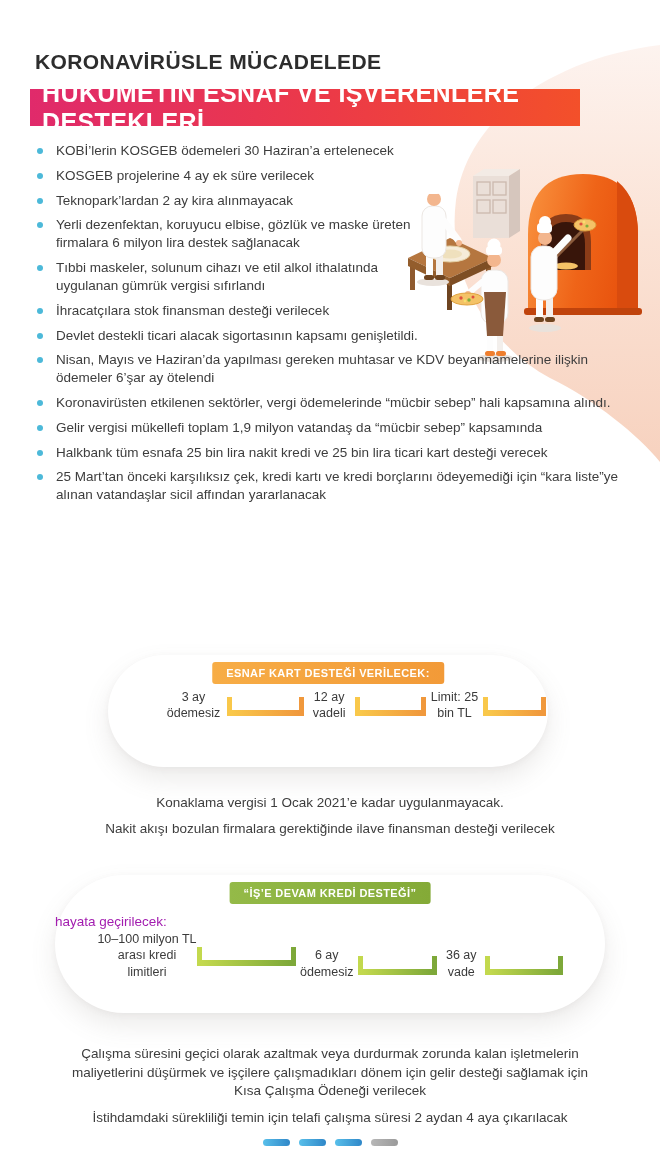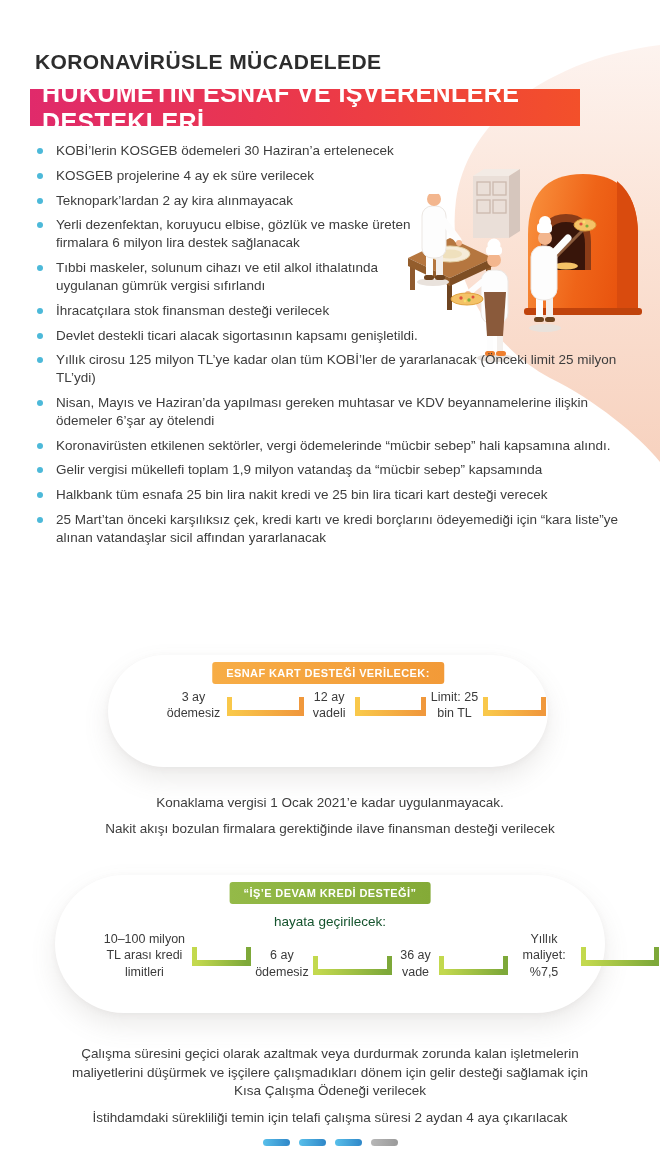--- a/index.html
+++ b/index.html
@@ -46,22 +46,22 @@
   #card-esnaf{left:108px;top:655px;width:440px;height:112px;border-radius:56px;}
   #card-kredi{left:55px;top:875px;width:550px;height:138px;border-radius:69px;}
   .badge{
     position:absolute;top:7px;left:50%;transform:translateX(-50%);
     color:#fff;font-size:11px;font-weight:bold;letter-spacing:.4px;
     padding:5px 14px;border-radius:3px;white-space:nowrap;
   }
   .badge.orange{background:linear-gradient(90deg,#f7ad46,var(--badge-orange));}
   .badge.green{background:linear-gradient(90deg,#94ba48,var(--badge-green));}
   .card-sub{
-    position:absolute;top:39px;left:0;width:100%;text-align:center;
-    font-size:13.5px;color:#14532d;
+    position:absolute;top:39px;left:0;width:100%;
+    font-size:13.5px;color:#a21caf;
   }
   .items-row{
     position:absolute;left:0;width:100%;display:flex;justify-content:space-between;
     align-items:flex-end;box-sizing:border-box;
   }
   #card-esnaf .items-row{top:34px;padding:0 52px;}
   #card-kredi .items-row{top:56px;padding:0 42px;}
   .citem{display:flex;align-items:center;}
   .citem-label{
     font-size:12.5px;line-height:1.3;color:#3b3b3b;text-align:center;margin-bottom:3px;
@@ -207,21 +207,20 @@
   </svg>
 
   <ul class="bullets">
     <li>KOBİ’lerin KOSGEB ödemeleri 30 Haziran’a ertelenecek</li>
     <li>KOSGEB projelerine 4 ay ek süre verilecek</li>
     <li>Teknopark’lardan 2 ay kira alınmayacak</li>
     <li>Yerli dezenfektan, koruyucu elbise, gözlük ve maske üreten firmalara 6 milyon lira destek sağlanacak</li>
     <li>Tıbbi maskeler, solunum cihazı ve etil alkol ithalatında uygulanan gümrük vergisi sıfırlandı</li>
     <li>İhracatçılara stok finansman desteği verilecek</li>
     <li>Devlet destekli ticari alacak sigortasının kapsamı genişletildi.</li>
-    <li>Yıllık cirosu 125 milyon TL’ye kadar olan tüm KOBİ’ler de yararlanacak (Önceki limit 25 milyon TL’ydi)</li>
     <li>Nisan, Mayıs ve Haziran’da yapılması gereken muhtasar ve KDV beyannamelerine ilişkin ödemeler 6’şar ay ötelendi</li>
     <li>Koronavirüsten etkilenen sektörler, vergi ödemelerinde “mücbir sebep” hali kapsamına alındı.</li>
     <li>Gelir vergisi mükellefi toplam 1,9 milyon vatandaş da “mücbir sebep” kapsamında</li>
     <li>Halkbank tüm esnafa 25 bin lira nakit kredi ve 25 bin lira ticari kart desteği verecek</li>
     <li>25 Mart’tan önceki karşılıksız çek, kredi kartı ve kredi borçlarını ödeyemediği için “kara liste”ye alınan vatandaşlar sicil affından yararlanacak</li>
   </ul>
 
   <div class="card" id="card-esnaf">
     <div class="badge orange">ESNAF KART DESTEĞİ VERİLECEK:</div>
     <div class="items-row">
@@ -252,24 +251,20 @@
         <div class="bracket green bw105"></div>
       </div>
       <div class="citem">
         <div class="citem-label lw62">6 ay ödemesiz</div>
         <div class="bracket green bw78"></div>
       </div>
       <div class="citem">
         <div class="citem-label lw48">36 ay vade</div>
         <div class="bracket green bw78"></div>
       </div>
-      <div class="citem">
-        <div class="citem-label lw92">Yıllık maliyet: %7,5</div>
-        <div class="bracket green bw98"></div>
-      </div>
     </div>
   </div>
 
   <div class="note" id="note-foot-0">Çalışma süresini geçici olarak azaltmak veya durdurmak zorunda kalan işletmelerin maliyetlerini düşürmek ve işçilere çalışmadıkları dönem için gelir desteği sağlamak için Kısa Çalışma Ödeneği verilecek</div>
   <div class="note" id="note-foot-1">İstihdamdaki sürekliliği temin için telafi çalışma süresi 2 aydan 4 aya çıkarılacak</div>
 
   <div class="pager">
     <span class="dash" data-variant="blue"></span>
     <span class="dash" data-variant="blue"></span>
     <span class="dash" data-variant="blue"></span>

